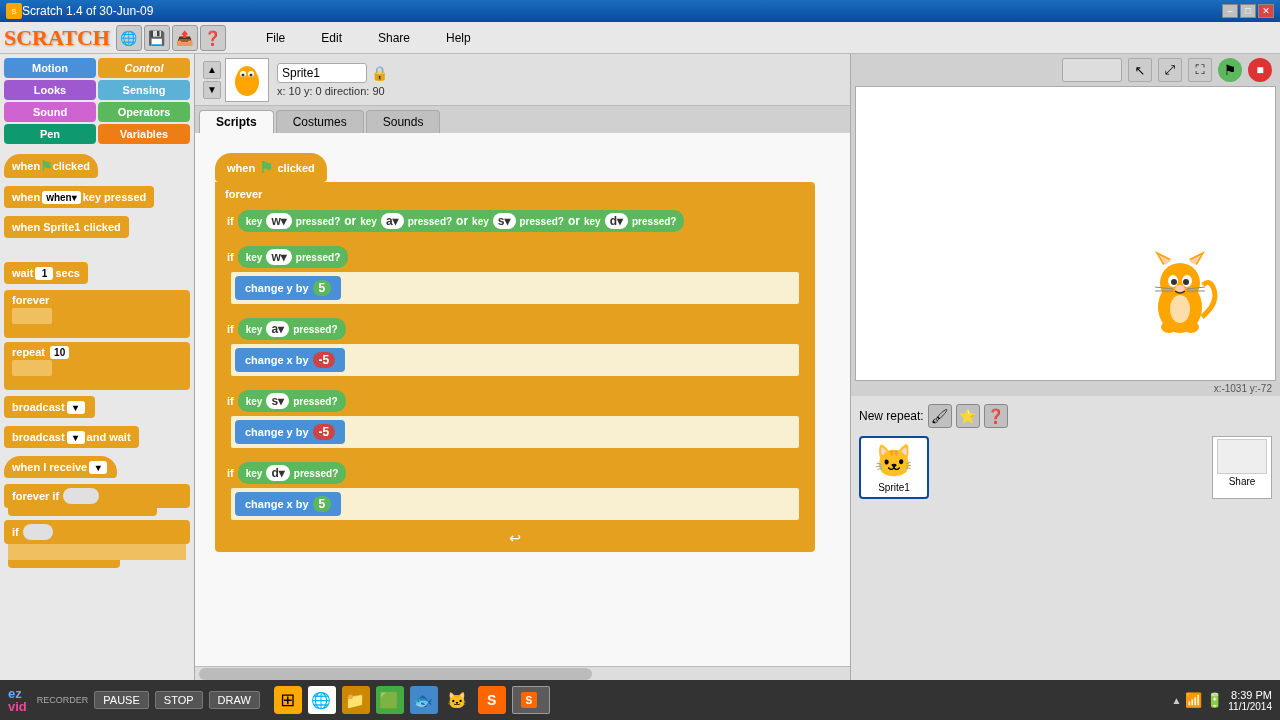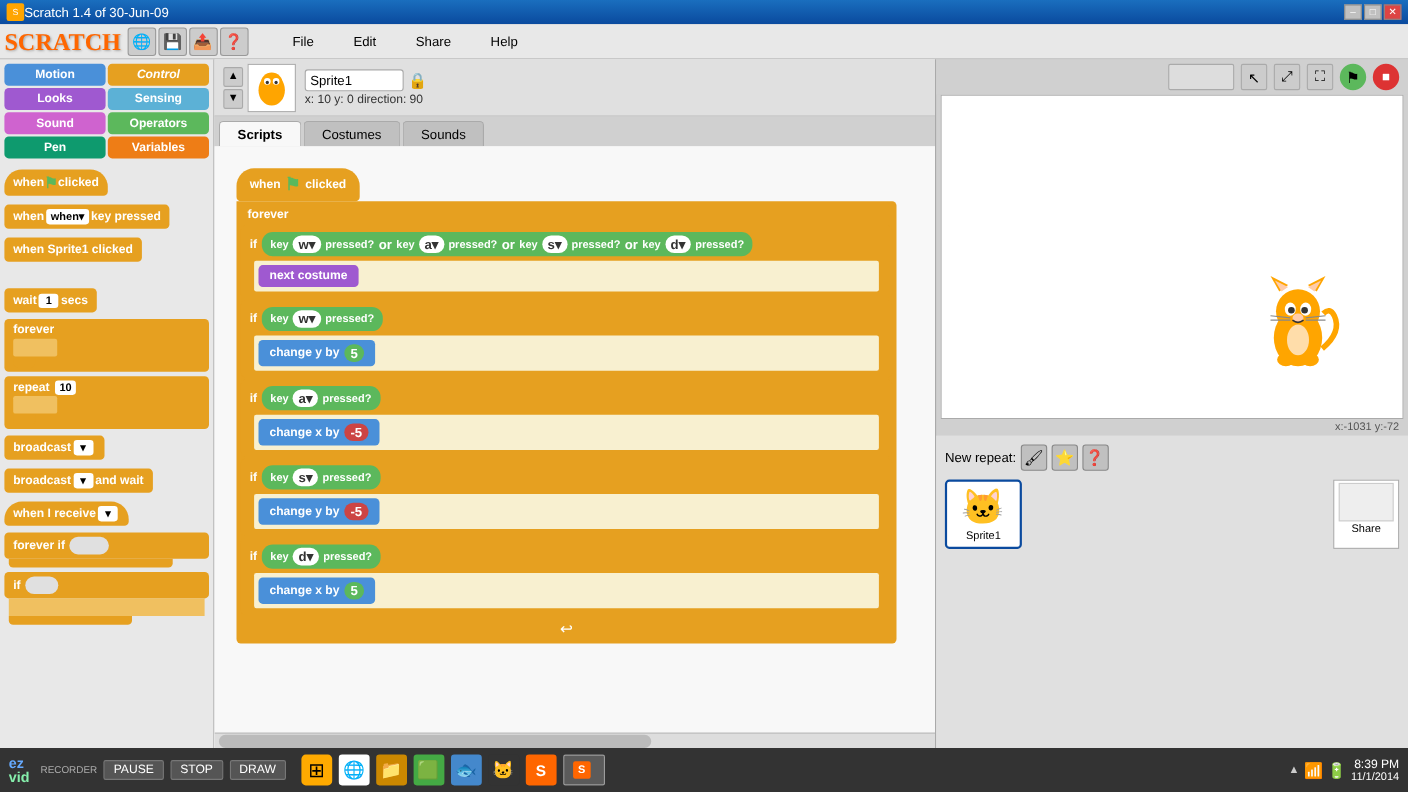--- a/index.html
+++ b/index.html
@@ -475,23 +475,20 @@
               <div style="background:#5cb85c;border-radius:10px;padding:3px 8px;color:white;font-size:10px;font-weight:bold;display:flex;align-items:center;gap:4px;">
                 key <span style="background:white;color:#333;border-radius:8px;padding:1px 5px;">w▾</span> pressed?
                 <span style="color:white;font-weight:bold;">or</span>
                 key <span style="background:white;color:#333;border-radius:8px;padding:1px 5px;">a▾</span> pressed?
                 <span style="color:white;font-weight:bold;">or</span>
                 key <span style="background:white;color:#333;border-radius:8px;padding:1px 5px;">s▾</span> pressed?
                 <span style="color:white;font-weight:bold;">or</span>
                 key <span style="background:white;color:#333;border-radius:8px;padding:1px 5px;">d▾</span> pressed?
               </div>
             </div>
-            <div style="background:#f8f0d0;margin:2px 8px;padding:4px;border-radius:2px;">
-              <div style="background:#9f59d0;border-radius:4px;padding:4px 10px;color:white;font-size:11px;font-weight:bold;display:inline-flex;align-items:center;">next costume</div>
-            </div>
           </div>
 
           <div style="background:#e6a020;border-radius:4px;padding:4px;margin:2px 0;">
             <div style="display:flex;align-items:center;gap:4px;padding:2px 4px;">
               <span style="color:white;font-weight:bold;font-size:11px;">if</span>
               <div style="background:#5cb85c;border-radius:10px;padding:3px 8px;color:white;font-size:10px;font-weight:bold;display:inline-flex;align-items:center;gap:4px;">
                 key <span style="background:white;color:#333;border-radius:8px;padding:1px 5px;">w▾</span> pressed?
               </div>
             </div>
             <div style="background:#f8f0d0;margin:2px 8px;padding:4px;border-radius:2px;">
@@ -622,21 +619,21 @@
         </div>
       </div>
     </div>
   </div>
 </div>
 
 <div style="display:flex;height:40px;background:#333;align-items:center;padding:0 8px;gap:6px;position:fixed;bottom:0;left:0;width:100%;">
 
   <div style="display:flex;flex-direction:column;line-height:1;margin-right:4px;">
     <span style="color:#66aaff;font-size:13px;font-weight:bold;">ez</span>
-    <span style="color:#86efac;font-size:13px;font-weight:bold;">vid</span>
+    <span style="color:#ec4899;font-size:13px;font-weight:bold;">vid</span>
   </div>
   <span style="color:#aaa;font-size:9px;">RECORDER</span>
   <button class="rec-btn">PAUSE</button>
   <button class="rec-btn">STOP</button>
   <button class="rec-btn">DRAW</button>
 
   <div style="margin-left:8px;width:28px;height:28px;background:#ffaa00;border-radius:4px;display:flex;align-items:center;justify-content:center;font-size:18px;cursor:pointer;">⊞</div>
   <div style="width:28px;height:28px;background:white;border-radius:3px;display:flex;align-items:center;justify-content:center;font-size:16px;cursor:pointer;">🌐</div>
   <div style="width:28px;height:28px;background:#cc8800;border-radius:3px;display:flex;align-items:center;justify-content:center;font-size:16px;cursor:pointer;">📁</div>
   <div style="width:28px;height:28px;background:#44aa44;border-radius:3px;display:flex;align-items:center;justify-content:center;font-size:16px;cursor:pointer;">🟩</div>

